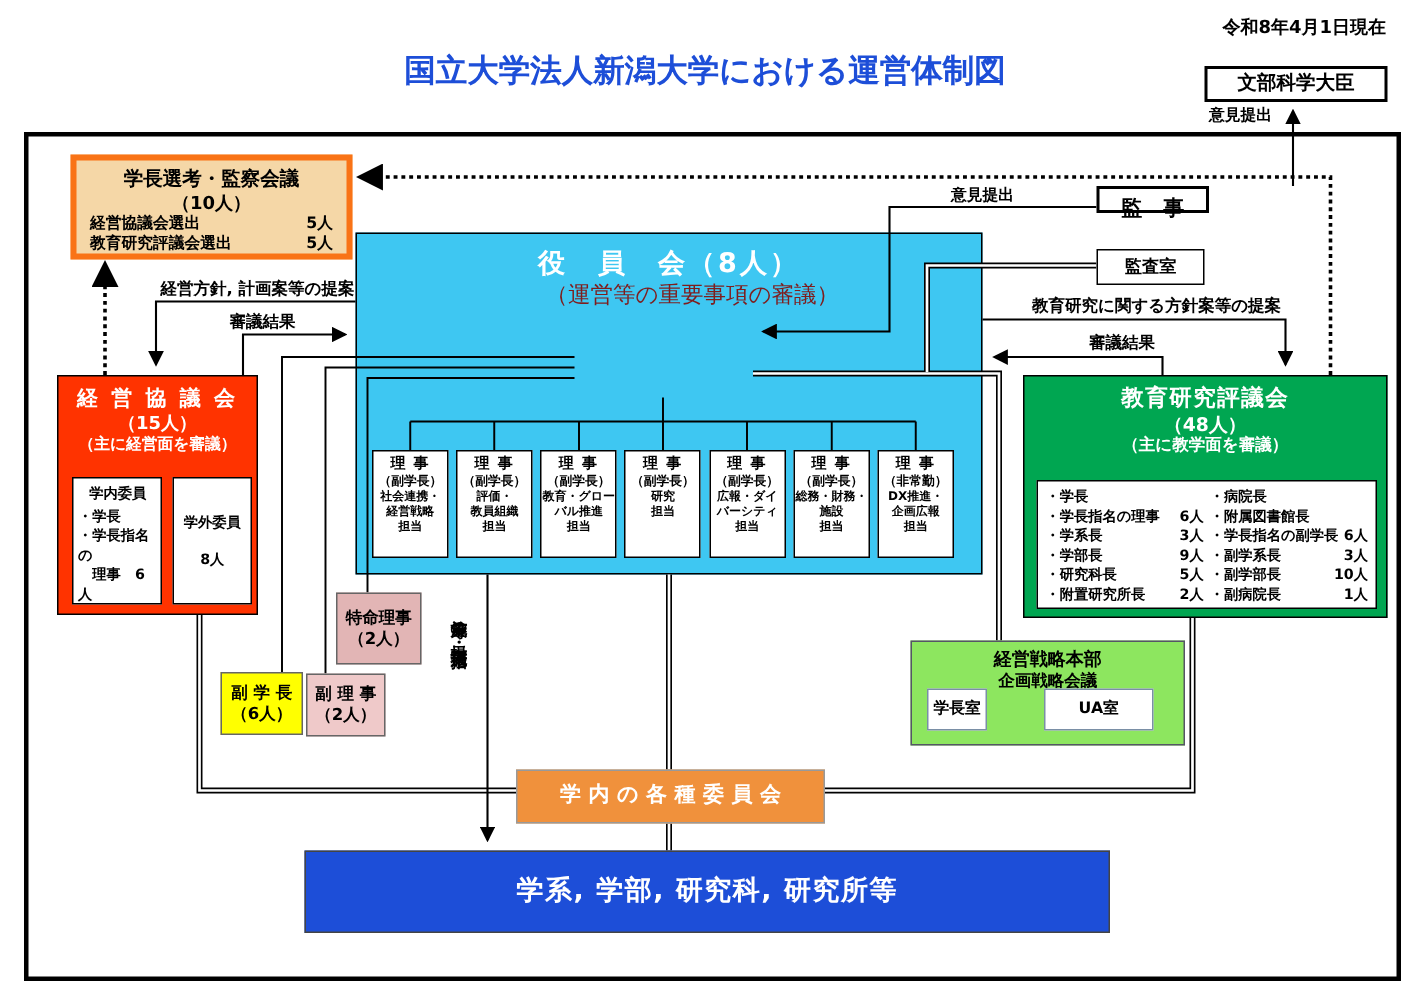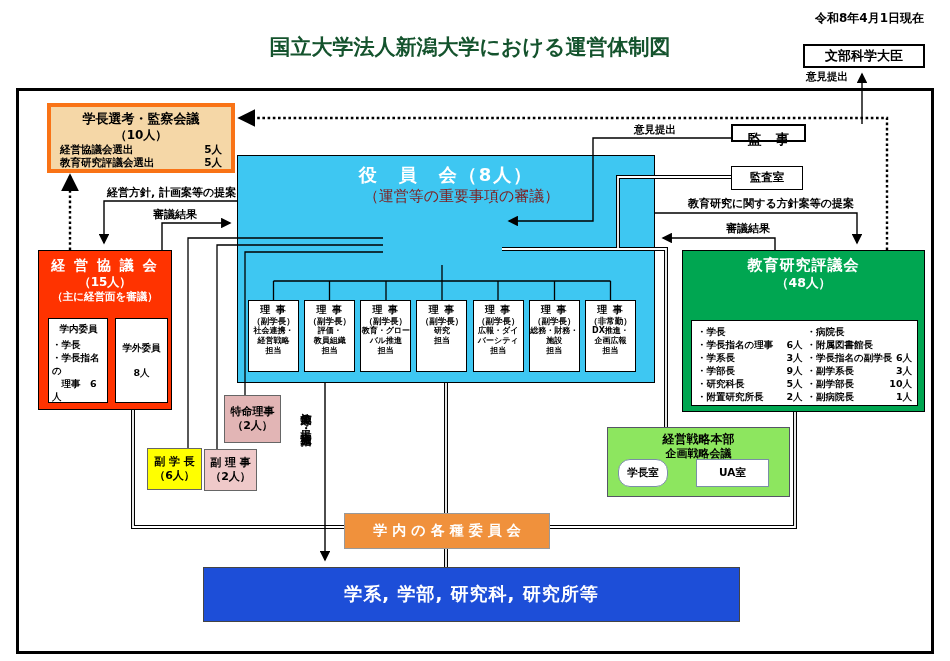--- a/index.html
+++ b/index.html
@@ -2,21 +2,21 @@
 <html><head>
 <meta charset="utf-8">
 <style>
   * { box-sizing: border-box; margin: 0; padding: 0; }
   html,body { background:#fff; }
   body { font-family: "DejaVu Sans", "Liberation Sans", sans-serif; }
   .canvas { position: relative; width: 950px; height: 661px; background:#fff; overflow: hidden; }
 
   .frame { position:absolute; left:16px; top:88px; width:918px; height:566px; border:3px solid #000; z-index:0; }
 
-  .title { position:absolute; left:0; top:33px; width:940px; text-align:center; font-size:21px; font-weight:bold; color:#14532d; z-index:3; }
+  .title { position:absolute; left:0; top:33px; width:940px; text-align:center; font-size:21px; font-weight:bold; color:#1d4ed8; z-index:3; }
   .date-note { position:absolute; right:26px; top:10px; font-size:12px; font-weight:bold; z-index:3; }
 
   .box { position:absolute; }
   .mext { left:803px; top:44px; width:122px; height:24px; background:#fff; border:2px solid #000; text-align:center; font-size:13px; font-weight:bold; line-height:20px; z-index:3; }
 
   
   .sel-council { left:47px; top:103px; width:188px; height:70px; background:#F5D7A7; border:4px solid #f97316; z-index:3; padding-top:3px; }
   .sel-title { text-align:center; font-size:13px; font-weight:bold; }
   .sel-count { text-align:center; font-size:12px; font-weight:bold; line-height:14px; }
   .sel-rows { padding:1px 9px 0 9px; }
@@ -63,21 +63,21 @@
   .role-box { text-align:center; font-size:11px; font-weight:bold; z-index:3; display:flex; flex-direction:column; justify-content:center; line-height:14px; }
   .tokumei { left:224px; top:395px; width:57px; height:48px; background:#E2B5B5; border:1.5px solid #666; }
   .fukugakucho { left:147px; top:448px; width:55px; height:42px; background:#FFFF00; border:1.5px solid #666; }
   .fukuriji { left:204px; top:449px; width:53px; height:42px; background:#EFC9C9; border:1.5px solid #666; }
 
   
   .strategy { left:607px; top:427px; width:183px; height:70px; background:#8DE65F; border:1.5px solid #556; z-index:3; }
   .strategy-title { margin-top:3px; text-align:center; font-size:12px; font-weight:bold; }
   .strategy-sub { text-align:center; font-size:11px; font-weight:bold; line-height:12px; }
   .room { position:absolute; top:31px; height:28px; background:#fff; border:1px solid #7A8FA6; text-align:center; font-size:10.5px; font-weight:bold; line-height:25px; }
-  .room-1 { left:10px; width:50px;border-radius:12px; }
+  .room-1 { left:10px; width:40px; }
   .room-2 { left:88px; width:73px; }
 
   .committees { left:344px; top:513px; width:206px; height:36px; background:#F0913C; border:1.5px solid #999; color:#fff; text-align:center; font-size:14px; font-weight:bold; letter-spacing:5px; padding-left:5px; line-height:33px; z-index:3; }
 
   .faculties { left:203px; top:567px; width:537px; height:55px; background:#1d4ed8; border:1.5px solid #444; color:#fff; text-align:center; font-size:18px; font-weight:bold; line-height:52px; letter-spacing:1px; z-index:3; }
 
   
   .lbl { position:absolute; font-size:11px; font-weight:bold; color:#000; z-index:3; background:transparent; }
   .lbl-policy-left  { left:107px; top:185px; }
   .lbl-shingi-left  { left:153px; top:207px; }
@@ -235,20 +235,21 @@
     </div>
     <div class="mgmt-inner mgmt-external">
       <div class="inner-title">学外委員</div>
       <div class="inner-body">8人</div>
     </div>
   </div>
 
   <div class="box edu">
     <div class="edu-title">教育研究評議会</div>
     <div class="edu-count">（48人）</div>
+    <div class="edu-note">（主に教学面を審議）</div>
     <div class="edu-members">
       <div class="edu-col">
         <div class="m-row">
             <span>・学長</span>
             <span></span>
           </div>
         <div class="m-row">
             <span>・学長指名の理事</span>
             <span>6人</span>
           </div>

